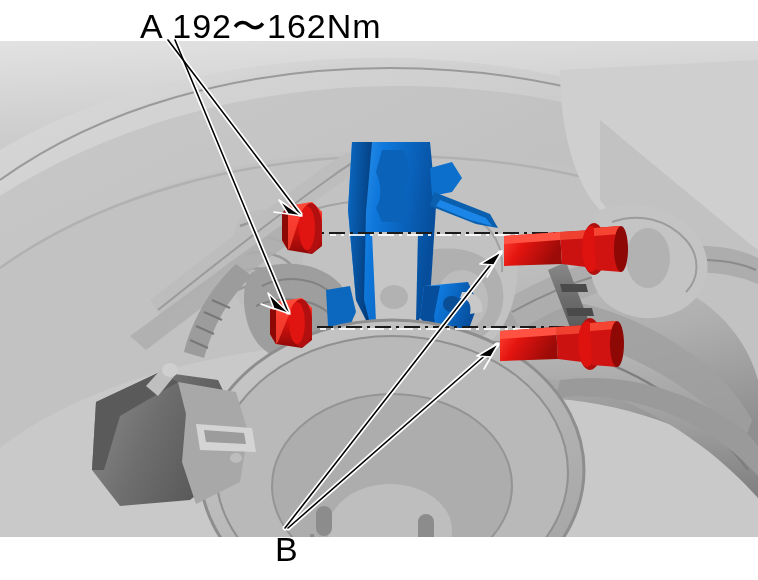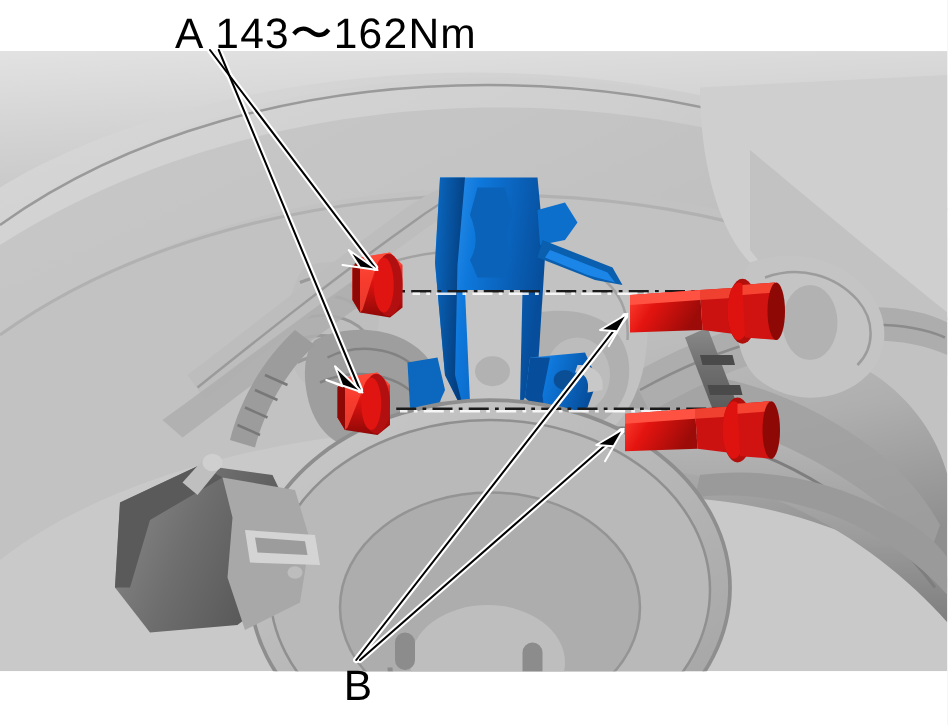--- a/index.html
+++ b/index.html
@@ -276,16 +276,16 @@
 
       <g fill="#000000" stroke="#FFFFFF" stroke-width="1.6" stroke-linejoin="round">
         <path d="M302,216 L279,200 L288,214 L274,212 Z"></path>
         <path d="M290,314 L268,293 L274,309 L261,304 Z"></path>
         <path d="M502,251 L480,264 L494,265 L487,277 Z"></path>
         <path d="M499,343 L477,356 L491,357 L484,369 Z"></path>
       </g>
     </g>
   </svg>
 
-  <div class="calloutA">A 143〜162Nm</div>
+  <div class="calloutA">A 192〜162Nm</div>
   <div class="calloutB">B</div>
 
 </div>
 
 </body></html>

